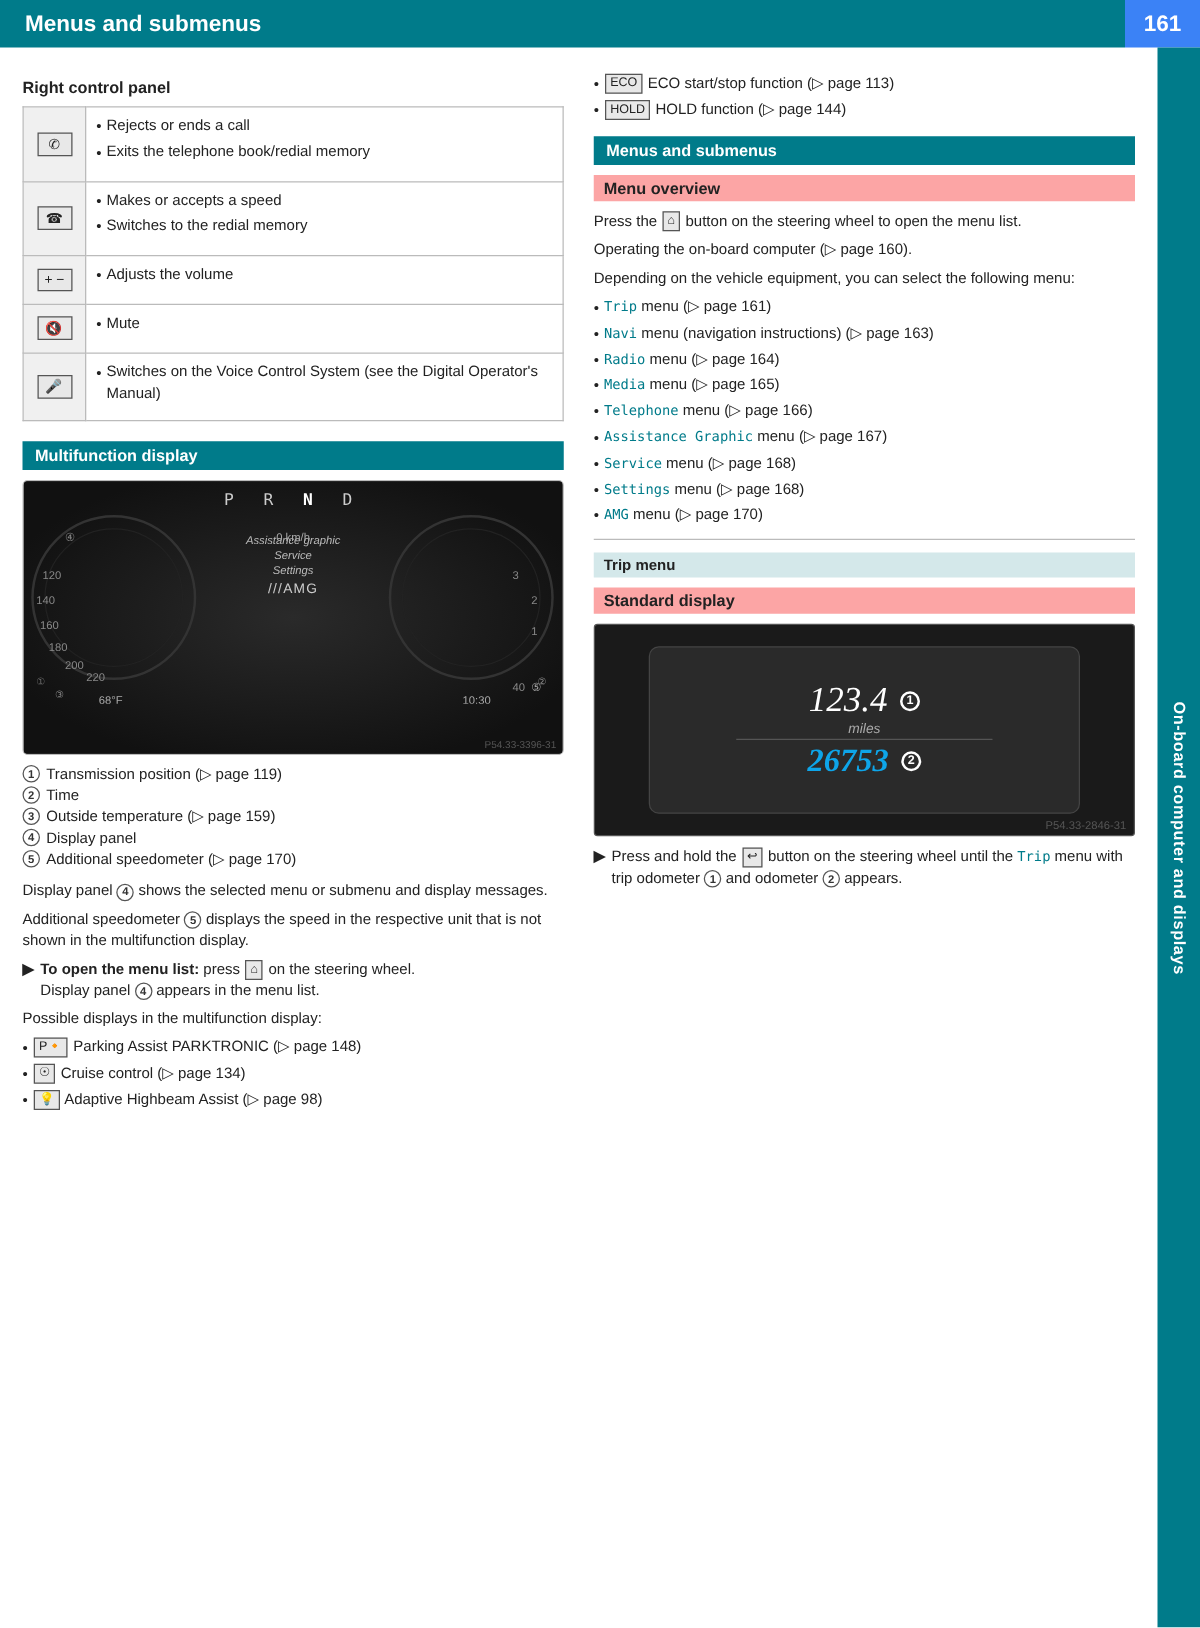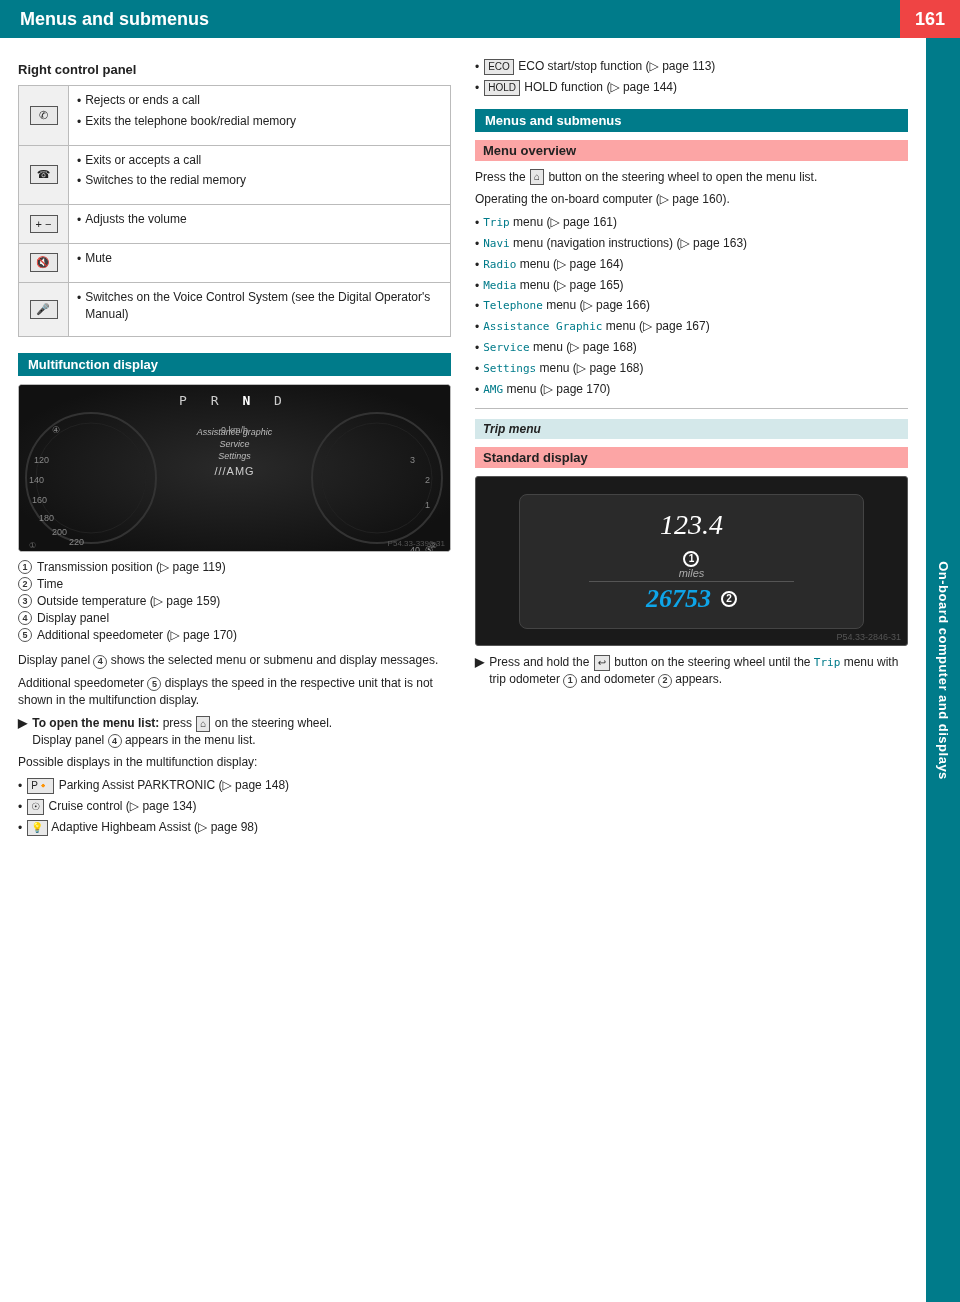--- a/index.html
+++ b/index.html
@@ -22,21 +22,21 @@
       background: #007b8a;
       color: #fff;
       flex: 1;
       display: flex;
       align-items: center;
       padding: 0 20px;
       font-size: 18px;
       font-weight: bold;
     }
     .header-page-num {
-      background: #ef4444;
+      background: #3b82f6;
       color: #fff;
       width: 60px;
       display: flex;
       align-items: center;
       justify-content: center;
       font-size: 18px;
       font-weight: bold;
     }
 
     
@@ -130,21 +130,21 @@
       font-weight: bold;
       padding: 3px 8px;
       margin-bottom: 8px;
     }
 
     
     .mfd-container {
       border: 1px solid #bbb;
       background: #111;
       width: 100%;
-      height: 168px;
+      height: 220px;
       position: relative;
       margin-bottom: 8px;
       border-radius: 4px;
       overflow: hidden;
     }
 
     
     .gauge-area {
       width: 100%;
       height: 100%;
@@ -326,21 +326,20 @@
     }
 
     
     .sub-section-bar {
       background: #d4e8ea;
       font-size: 12px;
       font-weight: bold;
       padding: 3px 8px;
       margin-bottom: 8px;
       color: #222;
-      font-style: italic;
     }
   </style>
 </head>
 <body>
 
 <div class="header-bar">
   <div class="header-teal">
     <span>Menus and submenus</span>
   </div>
   <div class="header-page-num">
@@ -376,21 +375,21 @@
               </td>
             </tr>
             <tr>
               <td class="icon-cell">
                 <span class="icon-box">☎</span>
               </td>
               <td>
                 <ul class="bullet-list">
                   <li>
                       <span class="bullet-dot">•</span>
-                      <span>Exits or accepts a call</span>
+                      <span>Makes or accepts a speed</span>
                     </li>
                   <li>
                       <span class="bullet-dot">•</span>
                       <span>Switches to the redial memory</span>
                     </li>
                 </ul>
               </td>
             </tr>
             <tr>
               <td class="icon-cell">
@@ -547,20 +546,21 @@
             </li>
         </ul>
 
         <div class="teal-bar">Menus and submenus</div>
         <div class="sub-teal-bar">Menu overview</div>
 
         <p class="body-text">
           Press the <span class="inline-icon">⌂</span> button on the steering wheel to open the menu list.
         </p>
         <p class="body-text">Operating the on-board computer (▷ page 160).</p>
+        <p class="body-text">Depending on the vehicle equipment, you can select the following menu:</p>
 
         <ul class="bullet-list">
           <li>
               <span class="bullet-dot">•</span>
               <span><span class="monospace teal-text">Trip</span> menu (▷ page 161)</span>
             </li>
           <li>
               <span class="bullet-dot">•</span>
               <span><span class="monospace teal-text">Navi</span> menu (navigation instructions) (▷ page 163)</span>
             </li>
@@ -594,21 +594,21 @@
             </li>
         </ul>
 
         <hr class="divider-line">
 
         <div class="sub-section-bar">Trip menu</div>
         <div class="sub-teal-bar">Standard display</div>
 
         <div class="trip-display">
           <div class="trip-inner">
-            <div style="display:flex; align-items:center; gap:10px; width:80%; justify-content:center;flex-direction:column;">
+            <div style="display:flex; align-items:center; gap:10px; width:80%; justify-content:center;">
               <span class="trip-value-1">123.4</span>
               <span class="circle-num-white">1</span>
             </div>
             <span class="trip-unit">miles</span>
             <div class="trip-line"></div>
             <div style="display:flex; align-items:center; gap:10px; width:80%; justify-content:center;">
               <span class="trip-value-2">26753</span>
               <span class="circle-num-white">2</span>
             </div>
           </div>

